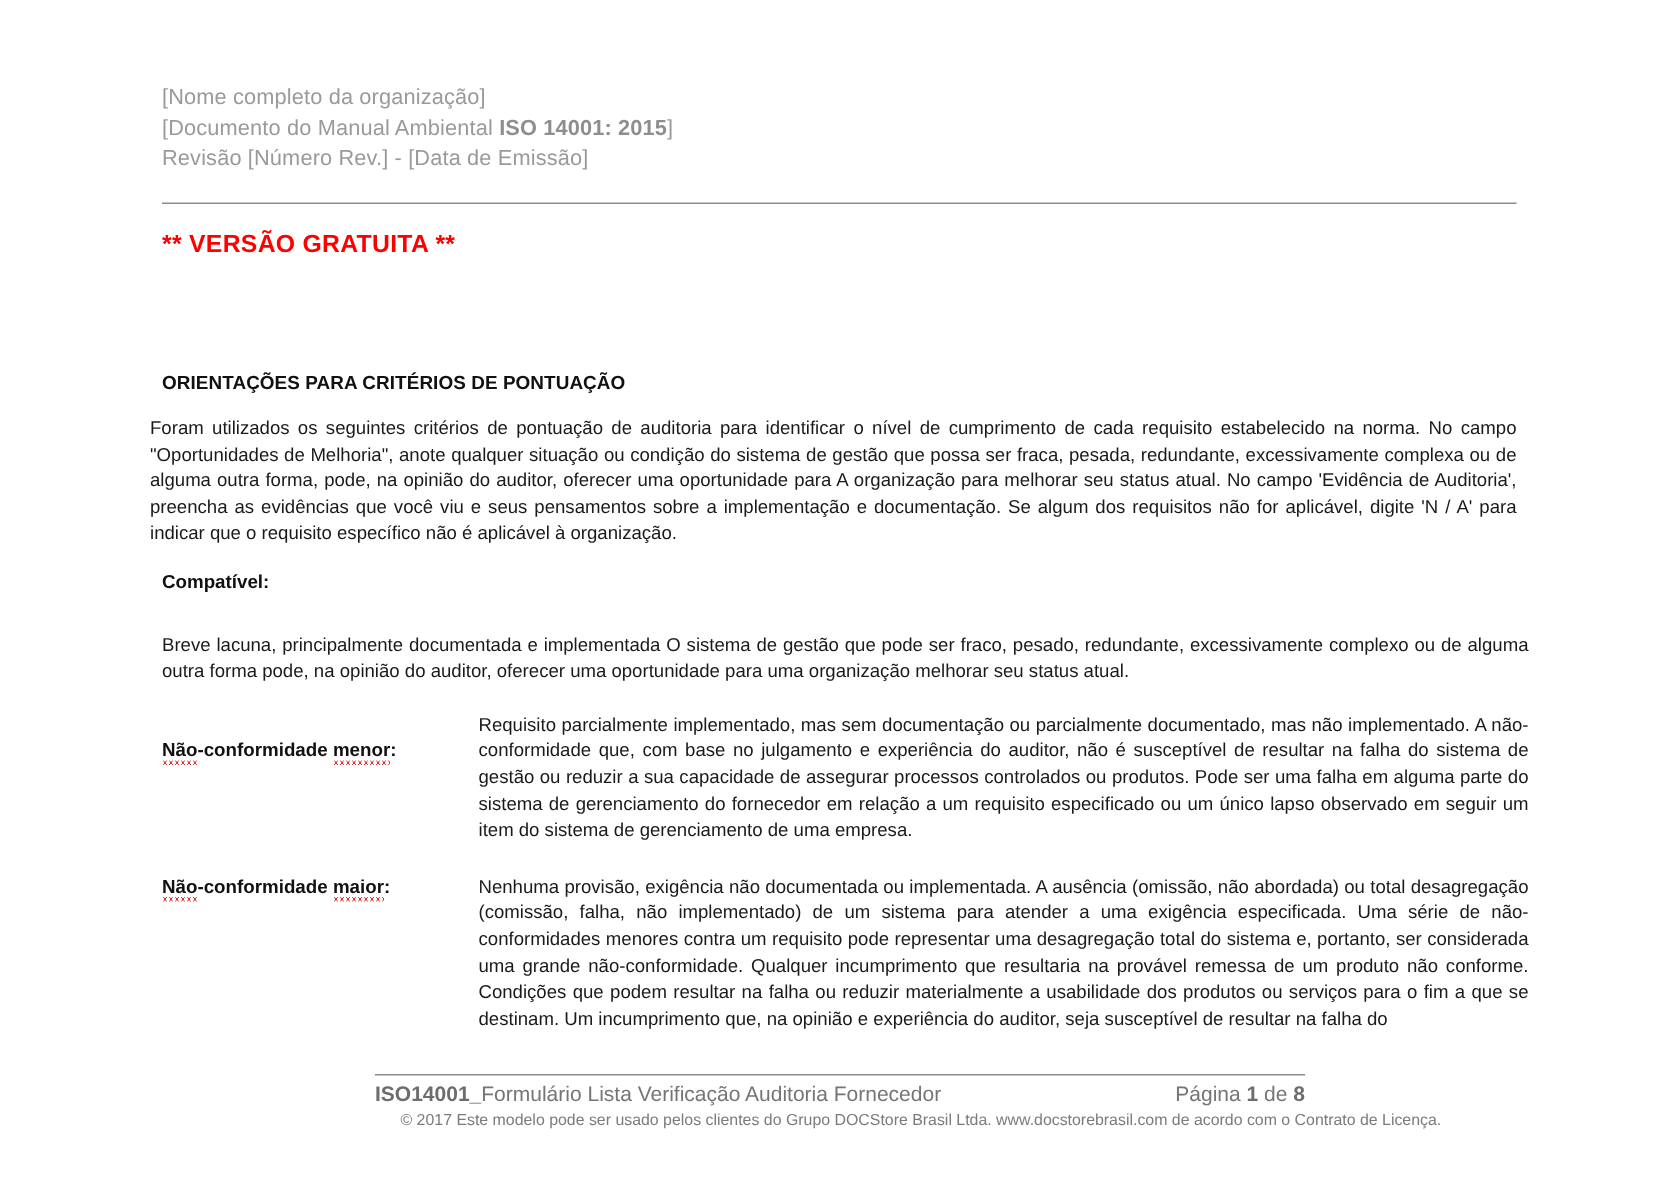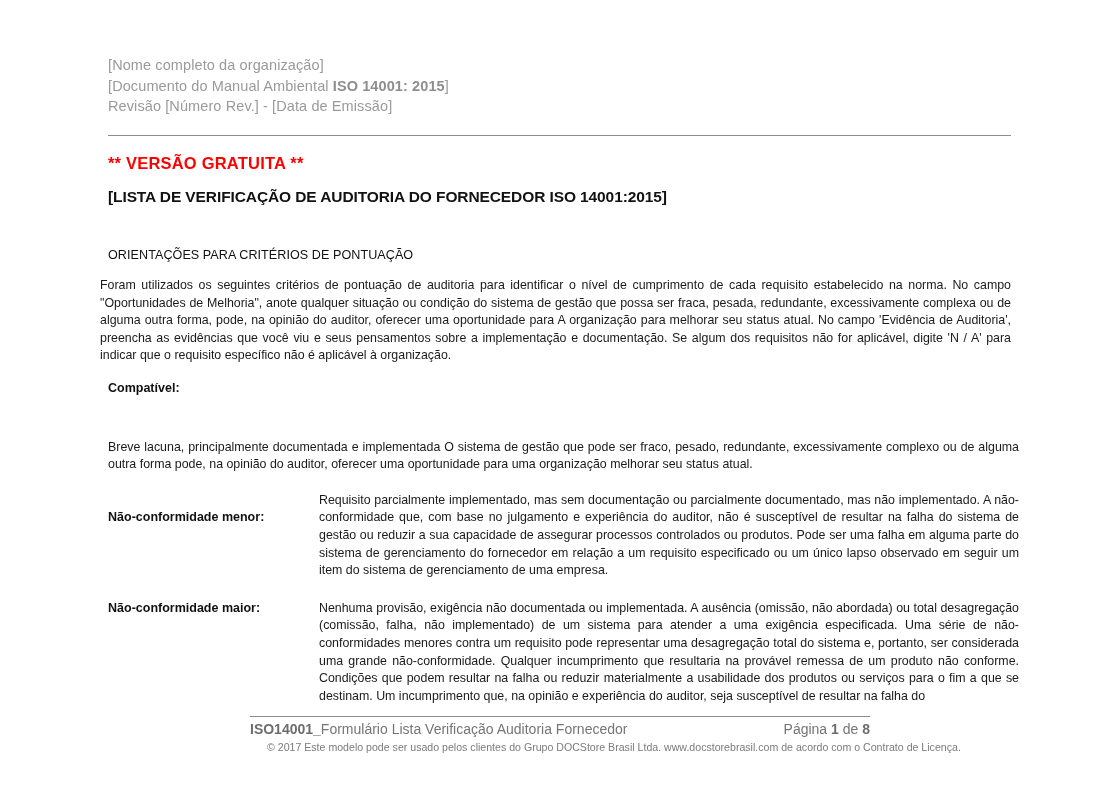--- a/index.html
+++ b/index.html
@@ -72,21 +72,21 @@
     letter-spacing: -0.1px;
     white-space: nowrap;
   }
 
   
   .section-heading {
     position: absolute;
     left: 108px;
     top: 248px;
     font-size: 12.6px;
-    font-weight: normal;
+    font-weight: bold;
     color: #111111;
     letter-spacing: 0.05px;
   }
 
   
   .intro-paragraph {
     position: absolute;
     left: 100px;
     top: 277px;
     width: 911px;
@@ -127,21 +127,21 @@
   .sq {
     background-image:
       linear-gradient(45deg, transparent 45%, #e03030 45%, #e03030 55%, transparent 55%),
       linear-gradient(-45deg, transparent 45%, #e03030 45%, #e03030 55%, transparent 55%);
     background-size: 4px 3px;
     background-repeat: repeat-x;
     background-position: 0 100%;
     padding-bottom: 3px;
   }
 
-  .def-row-compativel  { margin-bottom: 41px; }
+  .def-row-compativel  { margin-bottom: 24px; }
   .def-row-oportunidade{ margin-bottom: 18px; }
   .def-row-menor       { margin-bottom: 20px; }
 
   .def-row-oportunidade .def-term { padding-top: 26px; }
   .def-row-menor .def-term        { padding-top: 17px; }
   .def-row-maior .def-term        { padding-top: 0px; }
 
   
   .footer-rule {
     position: absolute;
@@ -181,21 +181,20 @@
 <div class="page">
 
   <div class="doc-header">
     <div class="hline">[Nome completo da organização]</div>
     <div class="hline"><span>[Documento do Manual Ambiental </span><b>ISO 14001: 2015</b><span>]</span></div>
     <div class="hline">Revisão [Número Rev.] - [Data de Emissão]</div>
   </div>
   <div class="header-rule"></div>
 
   <div class="free-version">** VERSÃO GRATUITA **</div>
-  <div class="doc-title">[LISTA DE VERIFICAÇÃO DE AUDITORIA DO FORNECEDOR ISO 14001:2015]</div>
 
   <div class="section-heading">ORIENTAÇÕES PARA CRITÉRIOS DE PONTUAÇÃO</div>
   <div class="intro-paragraph">Foram utilizados os seguintes critérios de pontuação de auditoria para identificar o nível de cumprimento de cada requisito estabelecido na norma. No campo "Oportunidades de Melhoria", anote qualquer situação ou condição do sistema de gestão que possa ser fraca, pesada, redundante, excessivamente complexa ou de alguma outra forma, pode, na opinião do auditor, oferecer uma oportunidade para A organização para melhorar seu status atual. No campo 'Evidência de Auditoria', preencha as evidências que você viu e seus pensamentos sobre a implementação e documentação. Se algum dos requisitos não for aplicável, digite 'N / A' para indicar que o requisito específico não é aplicável à organização.</div>
 
   <div class="definitions">
 
     <div class="def-row def-row-compativel">
       <div class="def-term">Compatível:</div>
     </div>
 

